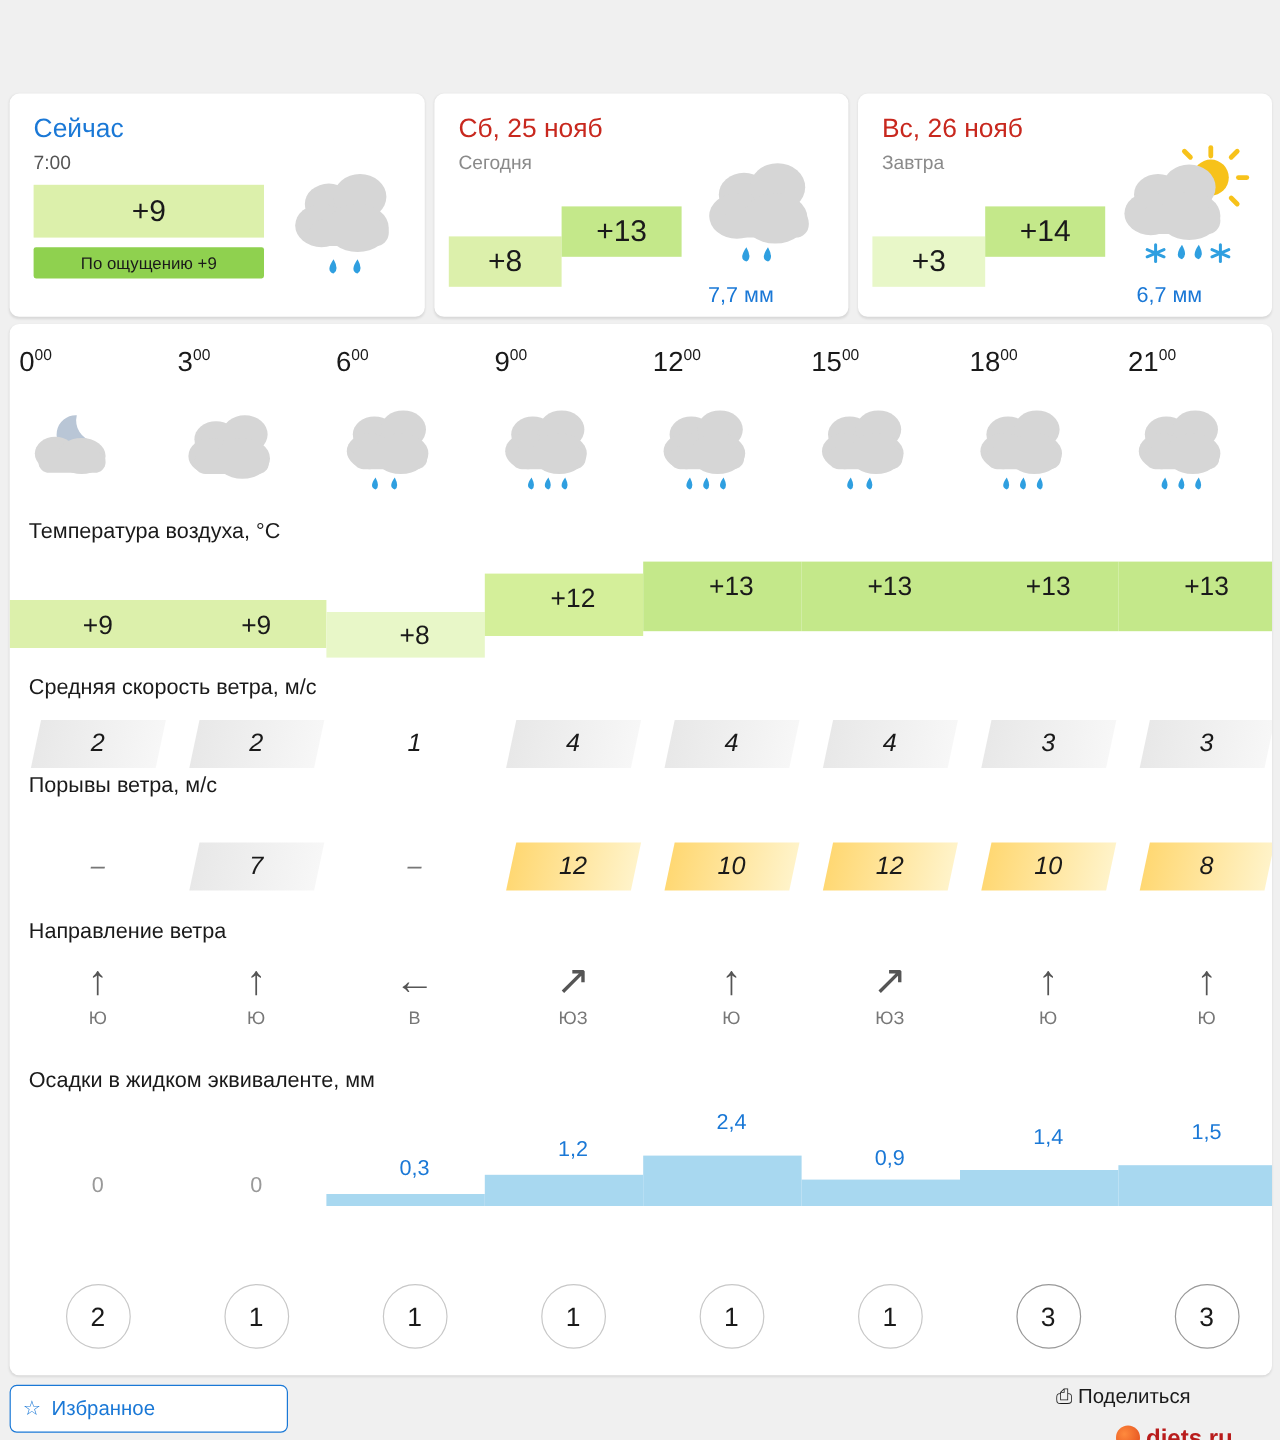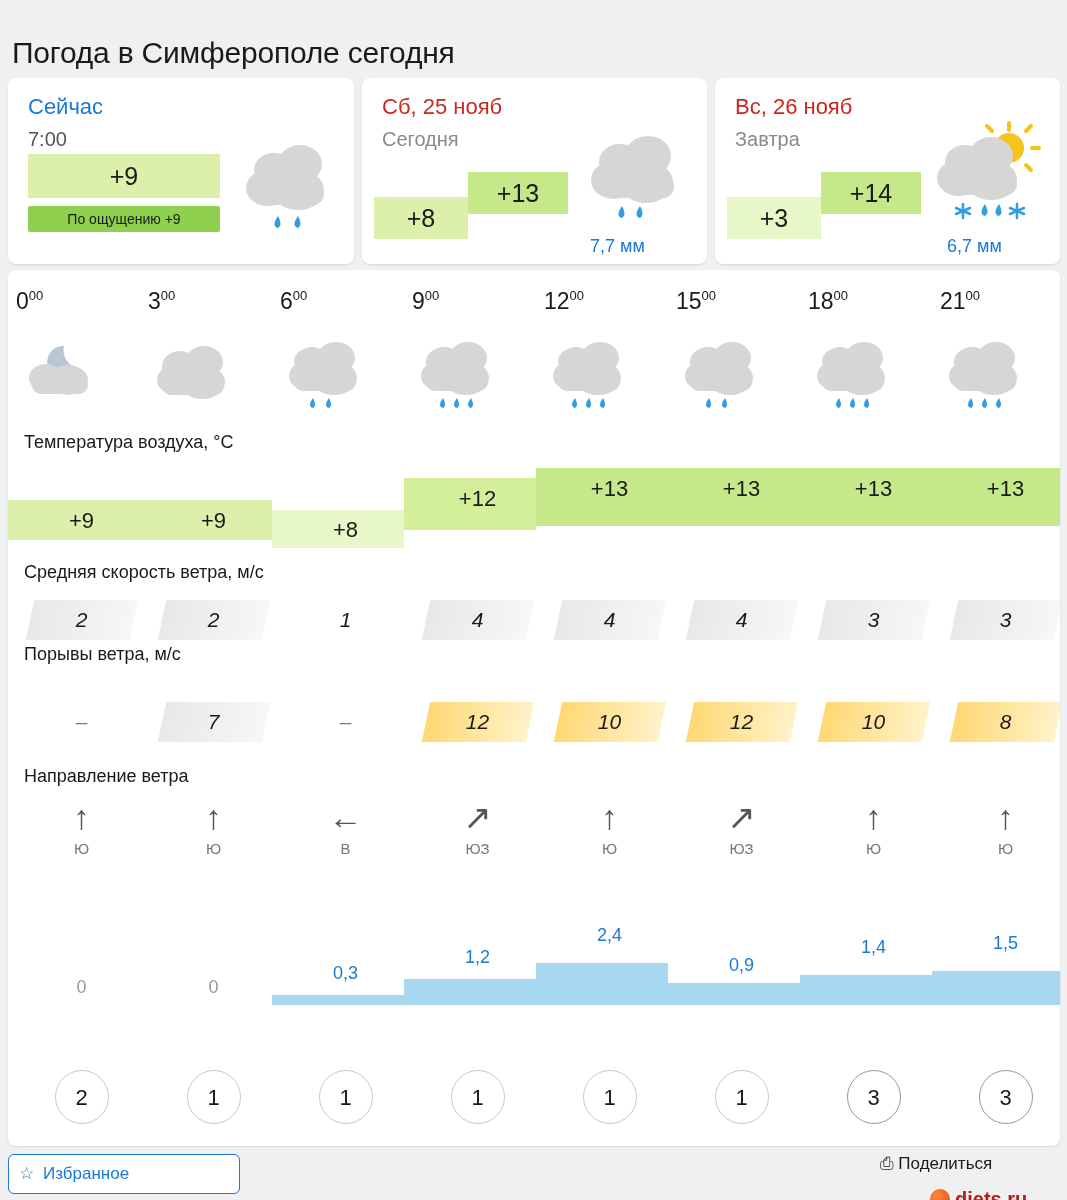--- a/index.html
+++ b/index.html
@@ -31,21 +31,21 @@
   .card {
     background: #fff; border-radius: 8px; position: relative;
     box-shadow: 0 1px 2px rgba(0,0,0,0.10);
   }
   .card.now { width: 346px; }
   .card.d1 { width: 345px; }
   .card.d2 { width: 345px; }
   .card-title { position: absolute; top: 16px; left: 20px; font-size: 22px; }
   .card.now .card-title { color: #1a78d6; }
   .card.d1 .card-title, .card.d2 .card-title { color: #c8281e; }
-  .card-sub { position: absolute; top: 50px; left: 20px; font-size: 20px; color: #8a8a8a; }
+  .card-sub { position: absolute; top: 50px; left: 20px; font-size: 16px; color: #8a8a8a; }
   .card.now .card-sub { color: #555; }
 
   .temp-bar { position: absolute; font-size: 25px; text-align: center; }
   .tb-green-dark { background: #c4e88a; }
   .tb-green-light { background: #dcf0ab; }
   .tb-green-pale { background: #e8f7c8; }
   .tb-green-mid { background: #d4ef9a; }
 
   .feels {
     position: absolute; left: 20px; top: 128px; width: 192px; height: 26px;
@@ -147,21 +147,20 @@
     vertical-align: -3px; margin-right: 5px;
   }
   svg { display: block; }
 </style>
 </head>
 <body>
 
 <div class="page">
 
 
-  <h1 class="title">Погода в Симферополе сегодня</h1>
 
   <div class="cards">
 
     <div class="card now">
       <div class="card-title">Сейчас</div>
       <div class="card-sub">7:00</div>
       <div class="temp-bar tb-green-light" style="left:20px; top:76px; width:192px; height:44px; line-height:44px;">+9</div>
       <div class="feels">По ощущению +9</div>
       <span style="position:absolute; left:232px; top:60px;">
         <svg width="100" height="105" viewBox="0 0 100 105">
@@ -450,20 +449,21 @@
       <div class="dircell" style="left:800px;">
           <div class="arrow">↑</div>
           <div class="dirlabel">Ю</div>
         </div>
       <div class="dircell" style="left:932px;">
           <div class="arrow">↑</div>
           <div class="dirlabel">Ю</div>
         </div>
     </div>
 
+    <div class="section-label" style="top:620px;">Осадки в жидком эквиваленте, мм</div>
     <div class="precip" style="top:655px; height:80px;">
       <div class="pbar" style="left:264px; width:132px; height:10px;"></div>
       <div class="pbar" style="left:396px; width:132px; height:26px;"></div>
       <div class="pbar" style="left:528px; width:132px; height:42px;"></div>
       <div class="pbar" style="left:660px; width:132px; height:22px;"></div>
       <div class="pbar" style="left:792px; width:132px; height:30px;"></div>
       <div class="pbar" style="left:924px; width:128px; height:34px;"></div>
 
       <div class="pcell pzero" style="left:8px;   top:52px;">0</div>
       <div class="pcell pzero" style="left:140px; top:52px;">0</div>

